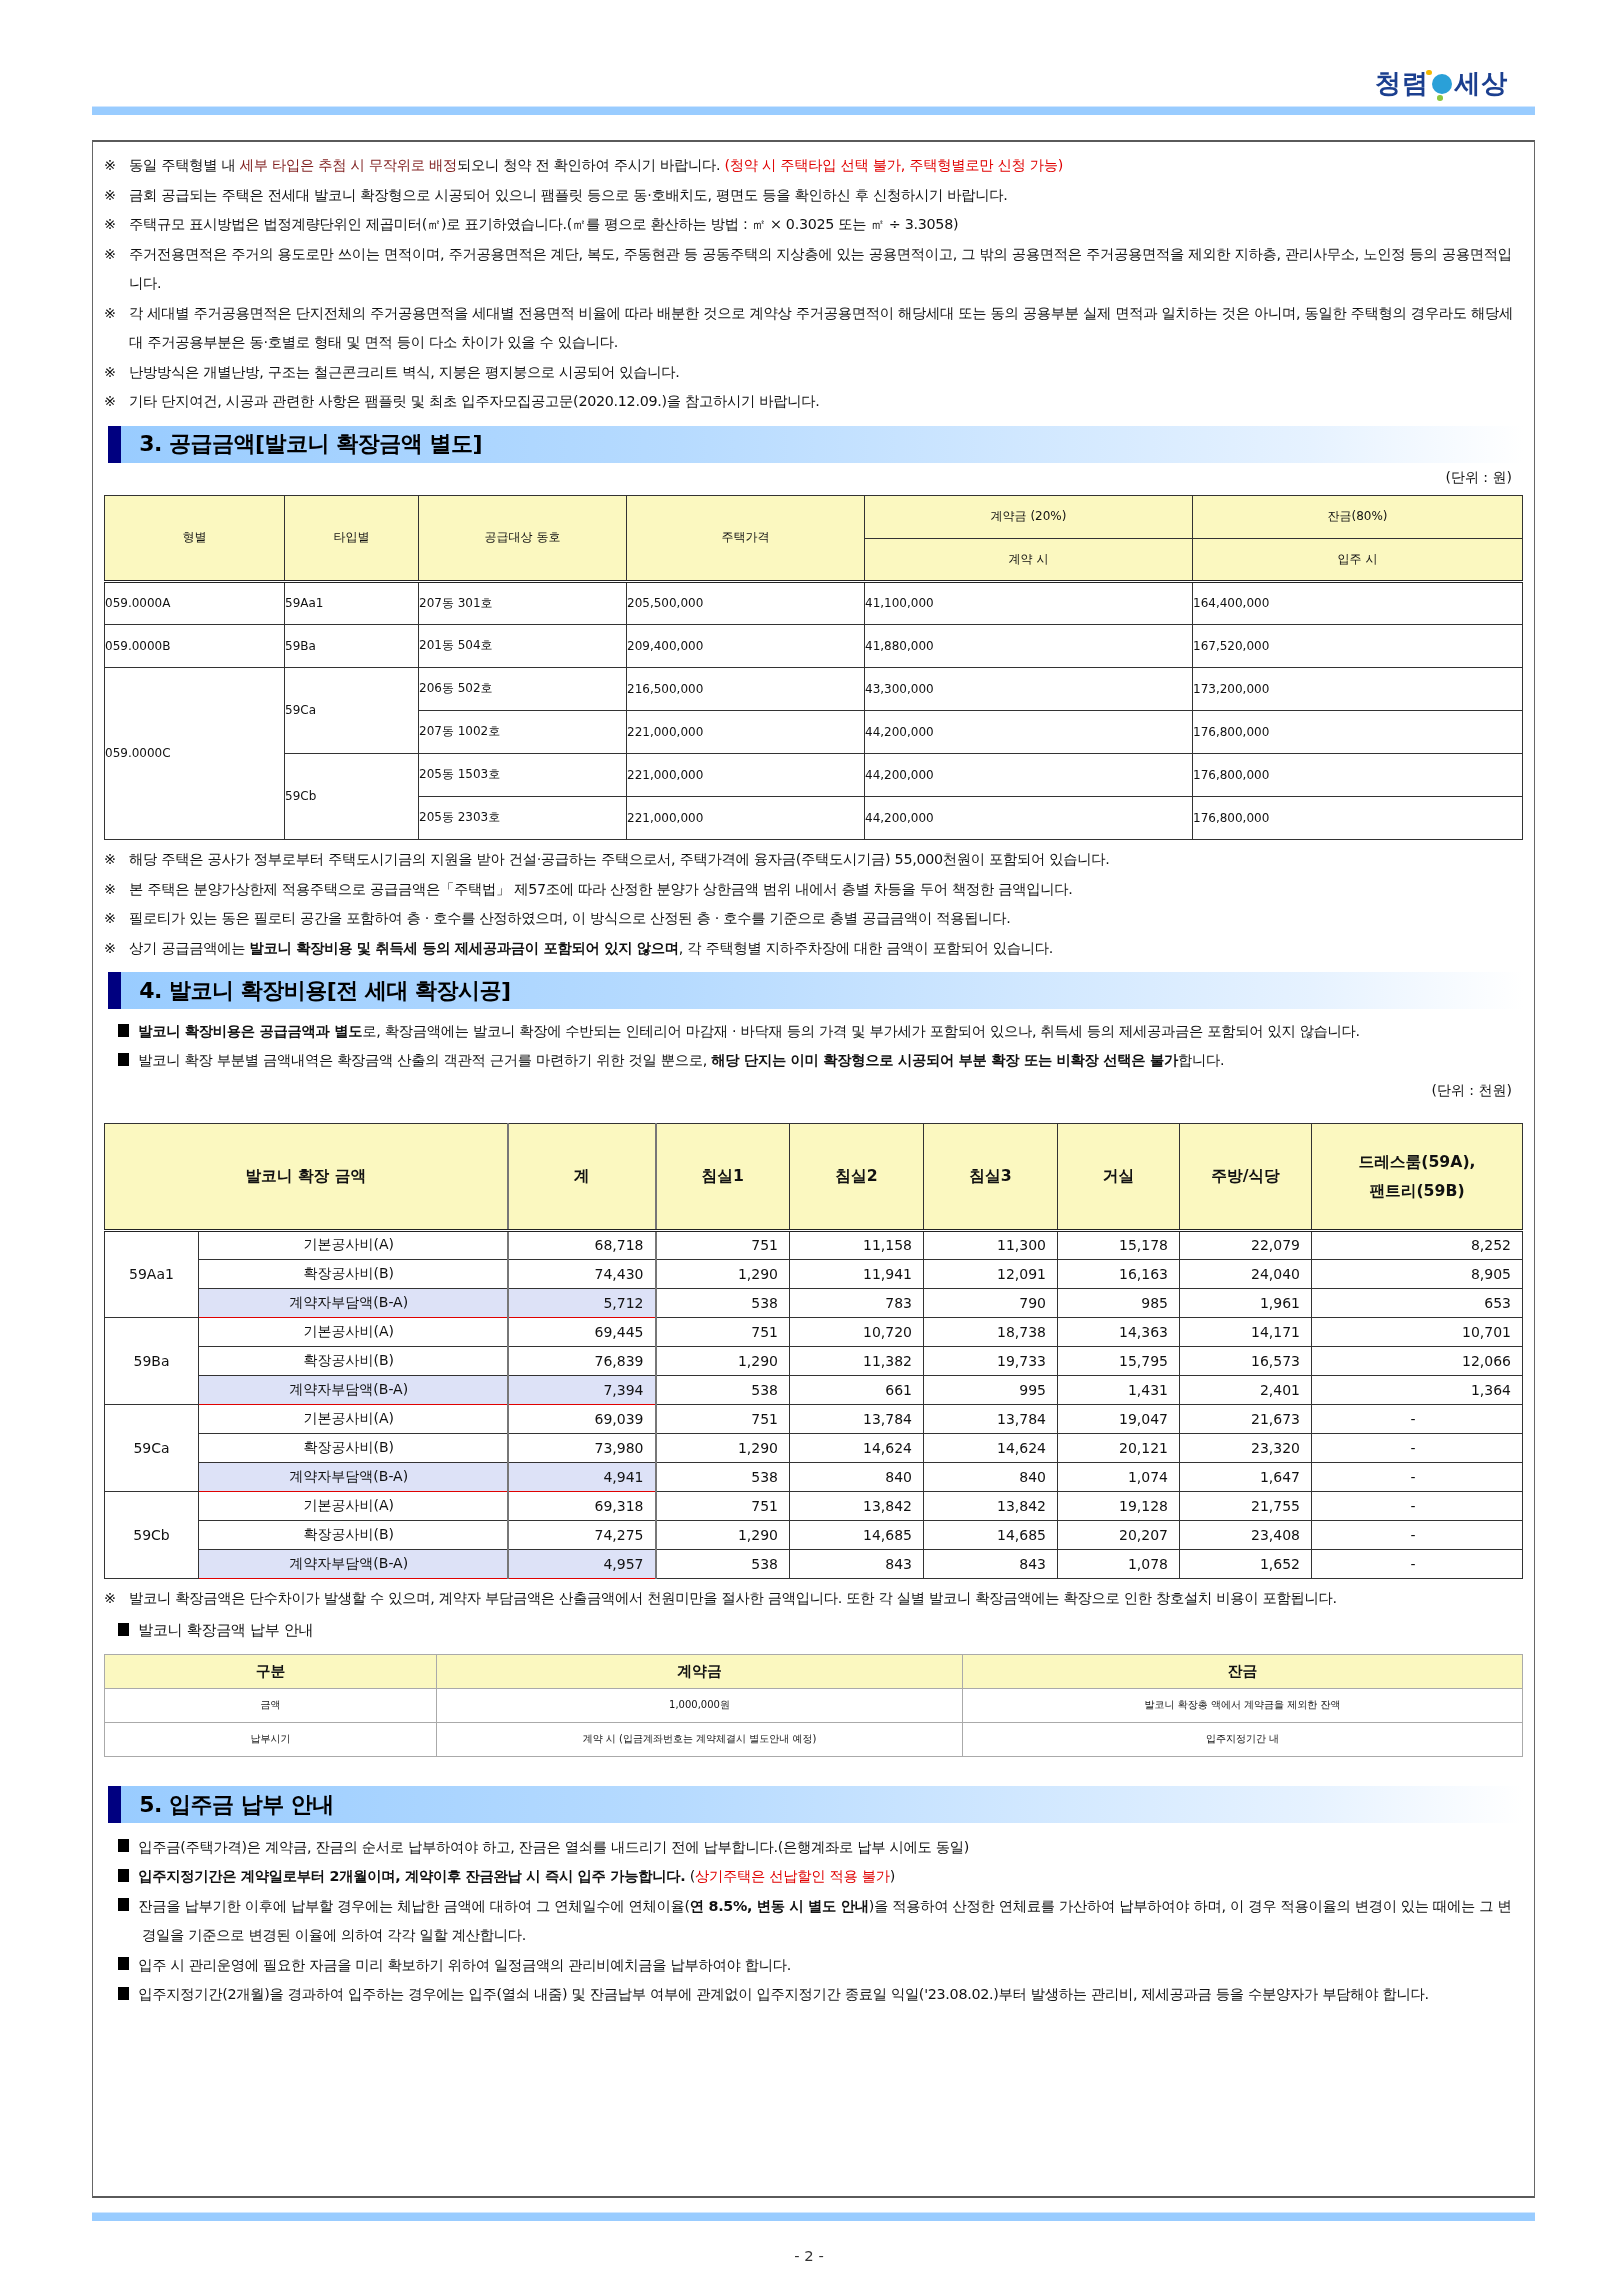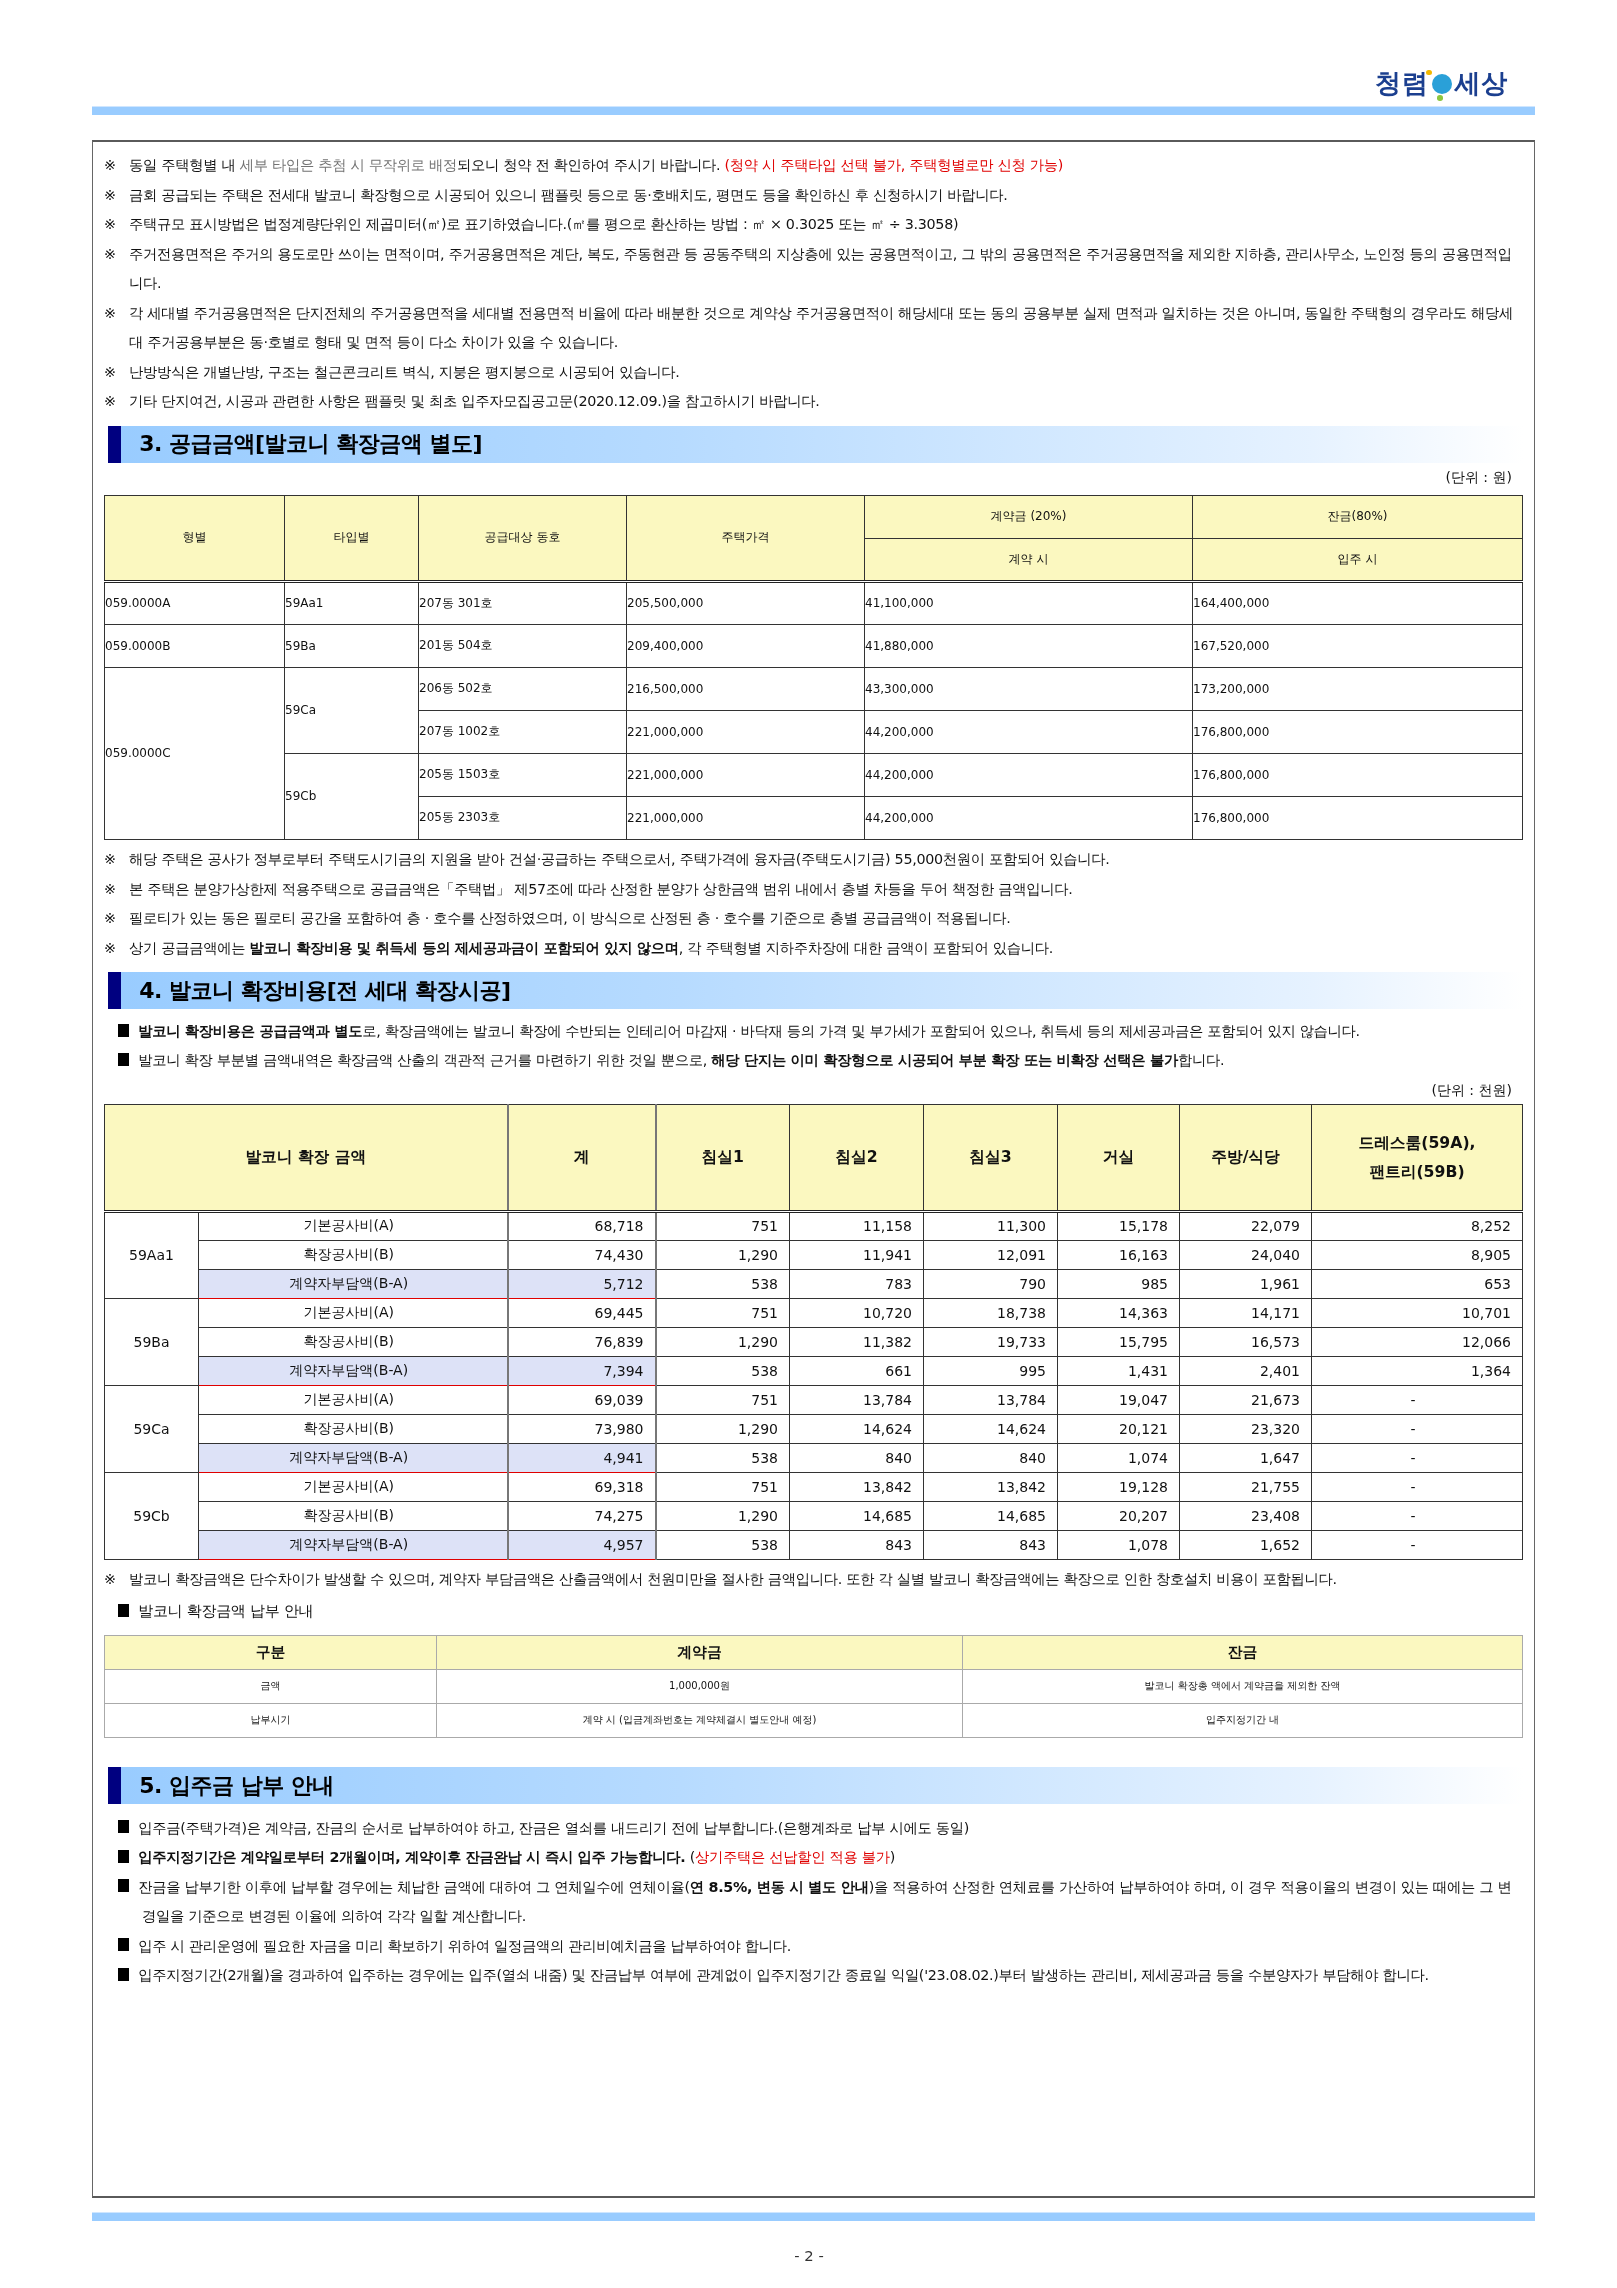--- a/index.html
+++ b/index.html
@@ -22,21 +22,21 @@
   .pagenum { position: absolute; left: 0; width: 1618px; top: 2247px; text-align: center; font-size: 14.8px; color: #333; }
 
   .frame {
     position: absolute; left: 92px; top: 140px; width: 1443px; height: 2058px;
     border: 0.9px solid #666; border-top: 2.8px solid #5a5a5a; border-bottom: 2.8px solid #5a5a5a;
     border-right: 1.8px solid #666;
     padding: 9.2px 11px 0 11px;
   }
   .note { font-size: 14.3px; line-height: 29.5px; color: #111; padding-left: 25px; text-indent: -25px; letter-spacing: -0.3px; }
   .note .mark { display:inline-block; width: 25px; text-indent: 0; }
-  .blue { color: #737373; }
+  .blue { color: #7f1d1d; }
   .red { color: #e00000; }
   .b { font-weight: bold; }
 
   .section-title {
     height: 37px; margin: 9.2px 0 0 3.7px;
     background: linear-gradient(to right, #99ccff 0%, #b7dbff 40%, #e6f2ff 85%, #ffffff 100%);
     border-left: 13px solid #000080;
     display: flex; align-items: center; padding-left: 18.5px;
     font-size: 22px; font-weight: bold; color: #000; letter-spacing: -0.5px;
   }
@@ -45,21 +45,21 @@
   table { border-collapse: collapse; width: 100%; }
   .t3 { margin-top: 3.7px; border: 1.8px solid #222; }
   .t3 th, .t3 td { border: 0.9px solid #333; font-size: 12px; height: 43px; font-weight: normal; }
   .t3 th { background: #fbf8c0; }
   .t3 thead { border-bottom: 3.7px double #222; }
   .t3 tr.grp td { border-top: 1.8px solid #222; }
 
   .bullet { font-size: 14.3px; line-height: 29.5px; padding-left: 38px; text-indent: -24px; letter-spacing: -0.3px; }
   .bullet .sq { display:inline-block; width:11px; height:13px; background:#000; margin-right: 9.2px; vertical-align: -0.9px; text-indent:0;}
 
-  .t4 { margin-top: 0; border: 1.8px solid #222; }
+  .t4 { margin-top: 19px; border: 1.8px solid #222; }
   .t4 th { background: #fbf8c0; font-size: 15.7px; font-weight: bold; height: 107px; border: 0.9px solid #333; }
   .t4 thead { border-bottom: 3.7px double #222; }
   .t4 td { border: 0.9px solid #333; font-size: 14px; height: 29px; text-align: right; padding-right: 11px; }
   .t4 td.c { text-align: center; padding-right: 8px; }
   .t4 td.type { text-align: center; padding: 0; }
   .t4 td.hl { background: #dde2f7; }
   .t4 tr.hl-row td.hlbox { border-top: 1.8px solid #e00000; border-bottom: 1.8px solid #e00000; }
   .t4 tr.hl-row td.hlleft { border-left: 1.8px solid #e00000; }
   .t4 tr.hl-row td.hlright { border-right: 1.8px solid #e00000; }
   .t4 .tot { border-left: 2.8px solid #777 !important; border-right: 2.8px solid #777 !important; }

